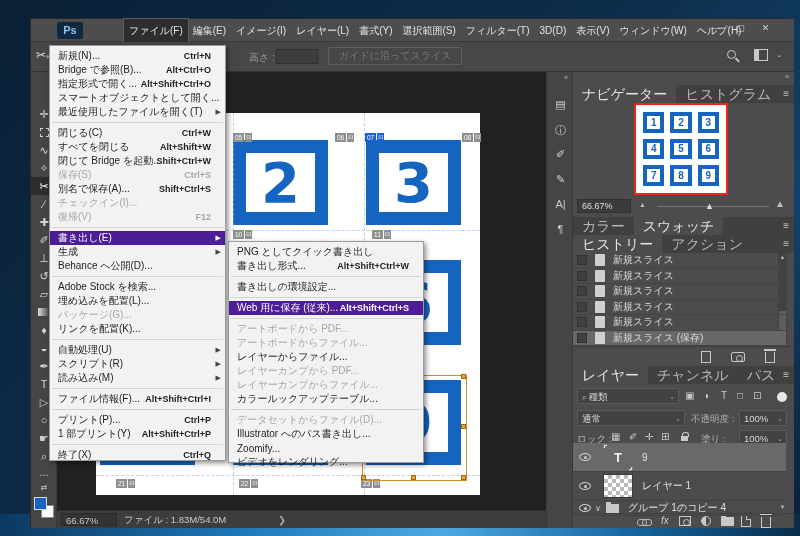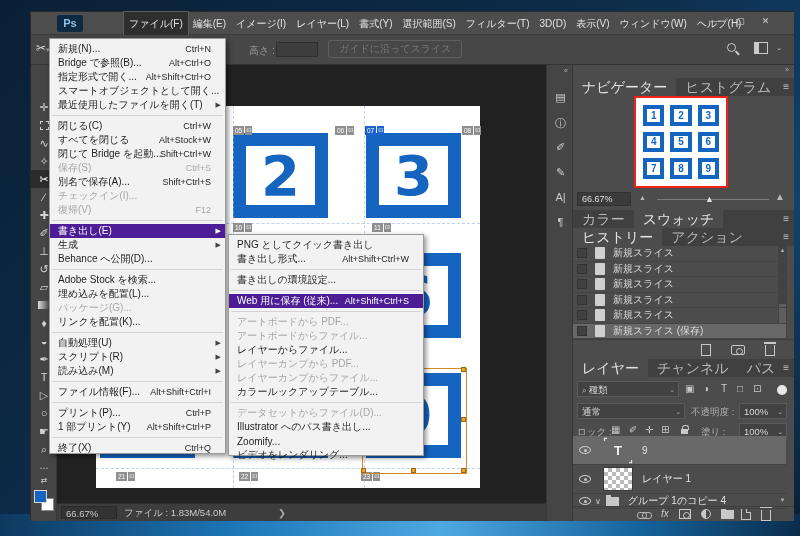--- a/index.html
+++ b/index.html
@@ -2,21 +2,21 @@
 <html><head>
 <meta charset="utf-8">
 <style>
   * { margin:0; padding:0; box-sizing:border-box; }
   html,body { width:800px; height:536px; overflow:hidden;
     font-family:"Liberation Sans","DejaVu Sans",sans-serif; }
   .desktop { position:relative; width:800px; height:536px;
     background:linear-gradient(135deg,#0a2036 0%,#0d2c49 45%,#11426b 75%,#0a2036 100%); }
   .desktop::after { content:""; position:absolute; left:0; right:0; bottom:0; height:22px;
     background:linear-gradient(90deg,#0d3a62 0%,#1f7fc4 30%,#54b4ef 55%,#1668a4 80%,#0b2e4e 100%); opacity:.9; }
-  .win { position:absolute; left:30px; top:11px; width:763px; height:509px;
+  .win { position:absolute; left:30px; top:18px; width:763px; height:509px;
     background:#4d4d4d; border:1px solid #2a2a2a; z-index:2; }
 
   
   .menubar { position:absolute; left:0; top:0; width:763px; height:23px; background:#4d4d4d;
     border-bottom:1px solid #3a3a3a; display:flex; align-items:center; }
   .ps-logo { position:absolute; left:26px; top:3px; width:26px; height:17px; background:#0e2a43;
     color:#8ec1e8; font-weight:bold; font-size:11px; text-align:center; line-height:17px; border-radius:2px; }
   .menus { position:absolute; left:78px; top:0; height:23px; display:flex;padding-left:15px; }
   .mb-item { padding:0 5px; font-size:10px; color:#e2e2e2; line-height:23px; white-space:nowrap; }
   .mb-item.pressed { background:#2e2e2e; outline:1px solid #5c5c5c; }
@@ -165,21 +165,21 @@
   .i-newlayer::before { content:""; position:absolute; right:-1px; top:-1px; width:4px; height:4px;
     background:#4c4c4c; border-left:1px solid #c8c8c8; border-bottom:1px solid #c8c8c8; }
 
   
   .menu-panel { position:absolute; background:#f2f2f2; border:1px solid #9b9b9b;
     box-shadow:2px 2px 5px rgba(0,0,0,.45); z-index:50; padding-top:3px; }
   #file-menu { left:18px; top:26px; width:177px; height:416px; }
   #export-menu { left:197px; top:222px; width:196px; height:222px; z-index:51; }
   .mi { position:relative; height:14px; display:flex; align-items:center; font-size:10px; color:#1e1e1e; }
   .mi .lbl { margin-left:8px; white-space:nowrap; }
-  .mi .sc { position:absolute; right:14px; font-size:9px; color:#1e1e1e; white-space:nowrap; }
+  .mi .sc { position:absolute; right:14px; font-size:9px; color:#1e1e1e; white-space:nowrap;font-weight:bold; }
   .mi .arrow { position:absolute; right:4px; font-size:7px; color:#444; }
   .mi.disabled, .mi.disabled .sc, .mi.disabled .arrow { color:#a6a6a6; }
   .mi.hl { background:#4c1d95; }
   .mi.hl .lbl, .mi.hl .sc, .mi.hl .arrow { color:#fff; }
   .msep { height:4px; border-bottom:1px solid #d4d4d4; margin:0 2px 3px 2px; }
 </style>
 </head>
 <body>
 
 <div class="desktop">
@@ -554,21 +554,21 @@
           <span class="lbl">最近使用したファイルを開く(T)</span>
           <span class="arrow">▶</span>
         </div>
         <div class="msep"></div>
         <div class="mi">
           <span class="lbl">閉じる(C)</span>
           <span class="sc">Ctrl+W</span>
         </div>
         <div class="mi">
           <span class="lbl">すべてを閉じる</span>
-          <span class="sc">Alt+Stock+W</span>
+          <span class="sc">Alt+Shift+W</span>
         </div>
         <div class="mi">
           <span class="lbl">閉じて Bridge を起動...</span>
           <span class="sc">Shift+Ctrl+W</span>
         </div>
         <div class="mi disabled">
           <span class="lbl">保存(S)</span>
           <span class="sc">Ctrl+S</span>
         </div>
         <div class="mi">

